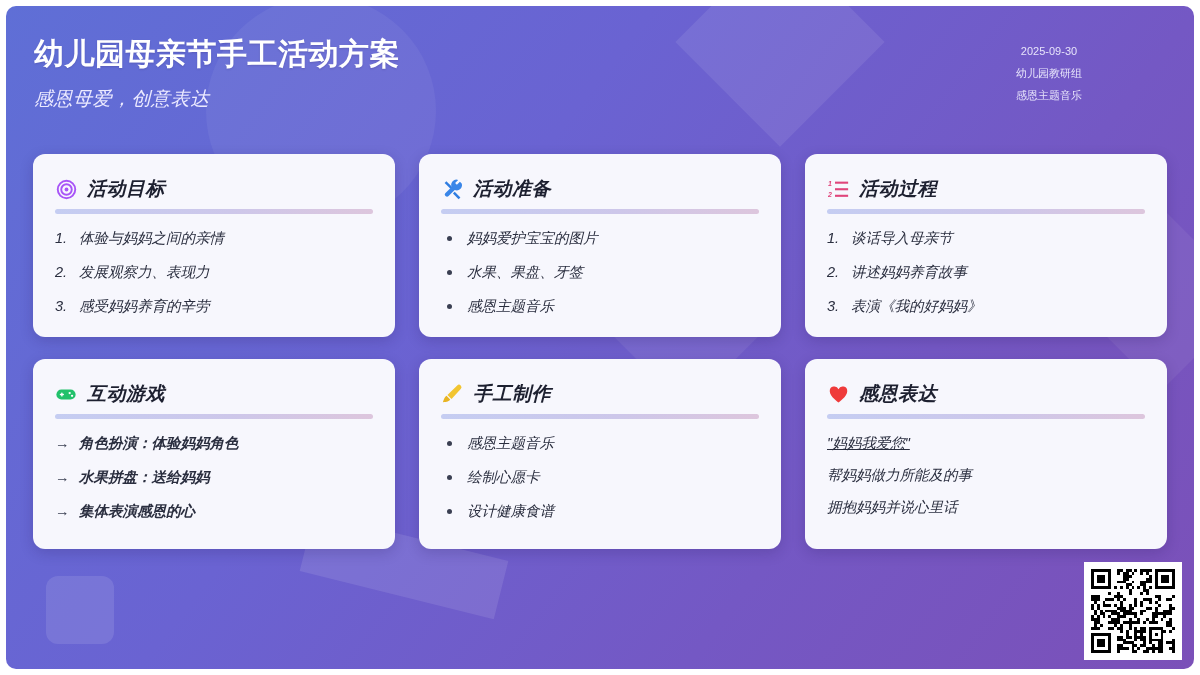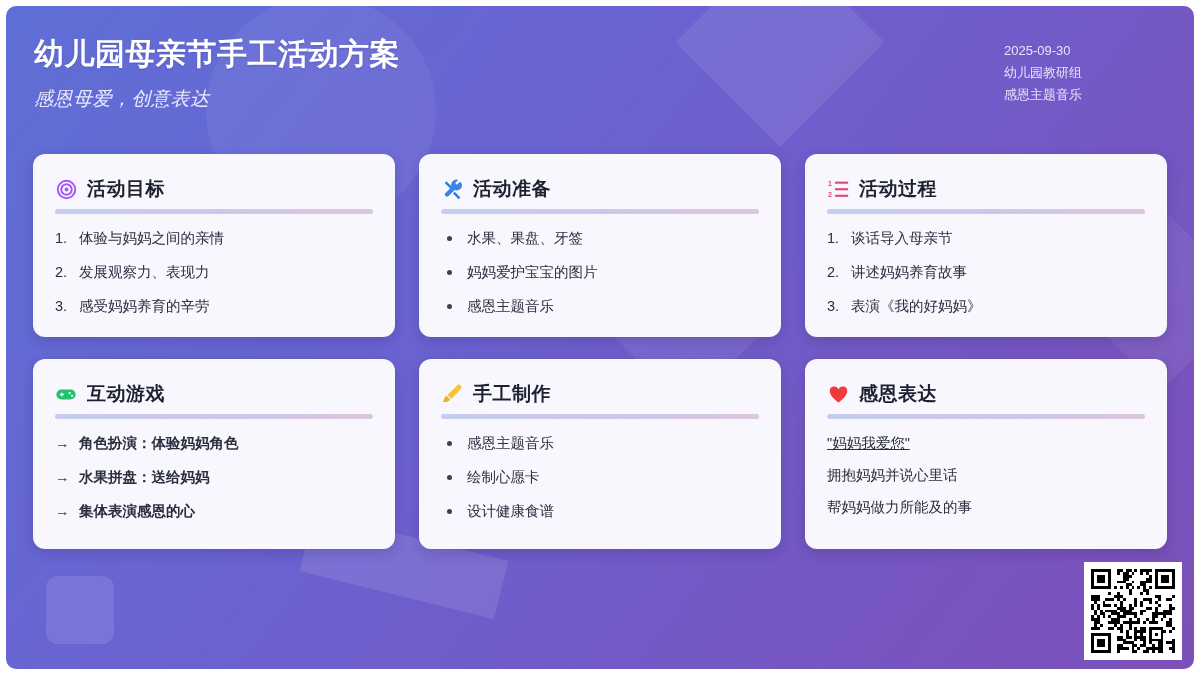--- a/index.html
+++ b/index.html
@@ -46,37 +46,38 @@
   .title{
     position:absolute;left:28px;top:28px;
     font-size:30px;font-weight:bold;color:#ffffff;letter-spacing:.5px;
     text-shadow:0 1px 2px rgba(40,20,80,.18);
   }
   .subtitle{
     position:absolute;left:28px;top:80px;
     font-size:19px;color:#eceaff;letter-spacing:.5px;font-style:italic;
   }
   .meta{
-    position:absolute;right:28px;top:34px;text-align:left;
-    font-size:13px;line-height:22px;color:#e7e4fb;
+    position:absolute;right:28px;top:34px;text-align:center;
+    font-size:11px;line-height:22px;color:#e7e4fb;
   }
   .meta div{white-space:nowrap;}
   
   .grid{
     position:absolute;left:27px;top:148px;
     width:1134px;
     display:grid;grid-template-columns:repeat(3,362px);
     column-gap:24px;row-gap:22px;
   }
   .card{
     background:#f7f7fd;border-radius:12px;
     box-shadow:0 4px 14px rgba(35,20,80,.20);
     padding:22px 22px 20px 22px;
     box-sizing:border-box;
     min-height:160px;
+    font-style:italic;
   }
   .card-head{display:flex;align-items:center;gap:10px;}
   .card-icon{
     width:22px;height:22px;flex:0 0 22px;
     display:flex;align-items:center;justify-content:center;
   }
   .card-icon svg{display:block;}
   .card-title{
     font-size:19px;font-weight:bold;color:#1d2030;letter-spacing:.5px;
   }
@@ -168,25 +169,25 @@
             <path d="M14.5 14.5 L21 21 L19 23 L12.5 16.5 Z" fill="#2f7de1"></path>
             <path d="M20.5 3 L17 6.5 L15 4.5 L18.5 1 A6 6 0 0 0 11 9 L4 16 A2.3 2.3 0 1 0 7.5 19.5 L14.5 12.5 A6 6 0 0 0 22.5 5 Z" fill="#3a86e8"></path>
           </svg>
         </span>
         <span class="card-title">活动准备</span>
       </div>
       <div class="accent"></div>
       <ul class="items">
         <li>
             <span class="marker dot"></span>
+            <span class="txt">妈妈爱护宝宝的图片</span>
+          </li>
+        <li>
+            <span class="marker dot"></span>
             <span class="txt">水果、果盘、牙签</span>
-          </li>
-        <li>
-            <span class="marker dot"></span>
-            <span class="txt">妈妈爱护宝宝的图片</span>
           </li>
         <li>
             <span class="marker dot"></span>
             <span class="txt">感恩主题音乐</span>
           </li>
       </ul>
     </div>
 
     <div class="card">
       <div class="card-head">
@@ -283,24 +284,24 @@
           </svg>
         </span>
         <span class="card-title">感恩表达</span>
       </div>
       <div class="accent"></div>
       <ul class="items">
         <li>
             <span class="txt underlined">"妈妈我爱您"</span>
           </li>
         <li>
+            <span class="txt">帮妈妈做力所能及的事</span>
+          </li>
+        <li>
             <span class="txt">拥抱妈妈并说心里话</span>
-          </li>
-        <li>
-            <span class="txt">帮妈妈做力所能及的事</span>
           </li>
       </ul>
     </div>
 
   </div>
 
   <div class="qr-wrap">
     <svg class="qr" viewBox="0 0 29 29" shape-rendering="crispEdges">
       <rect width="29" height="29" fill="#ffffff"></rect>
       <g fill="#000000" id="qr-cells">

